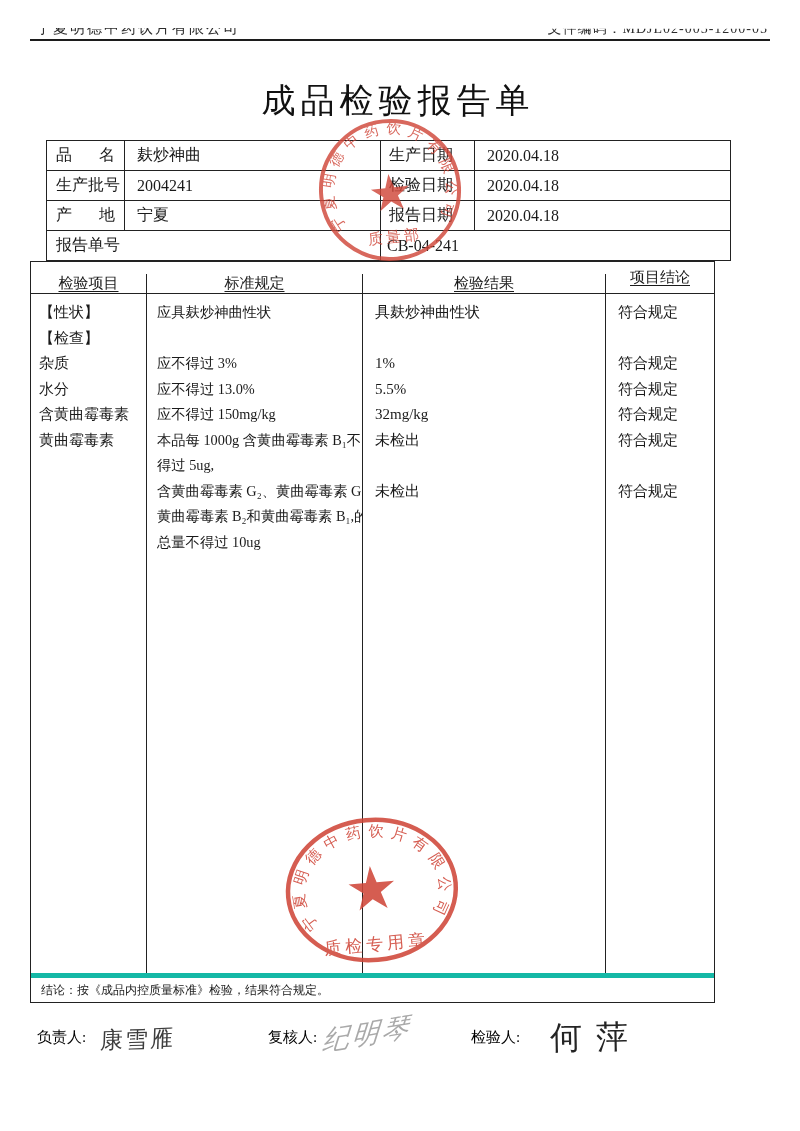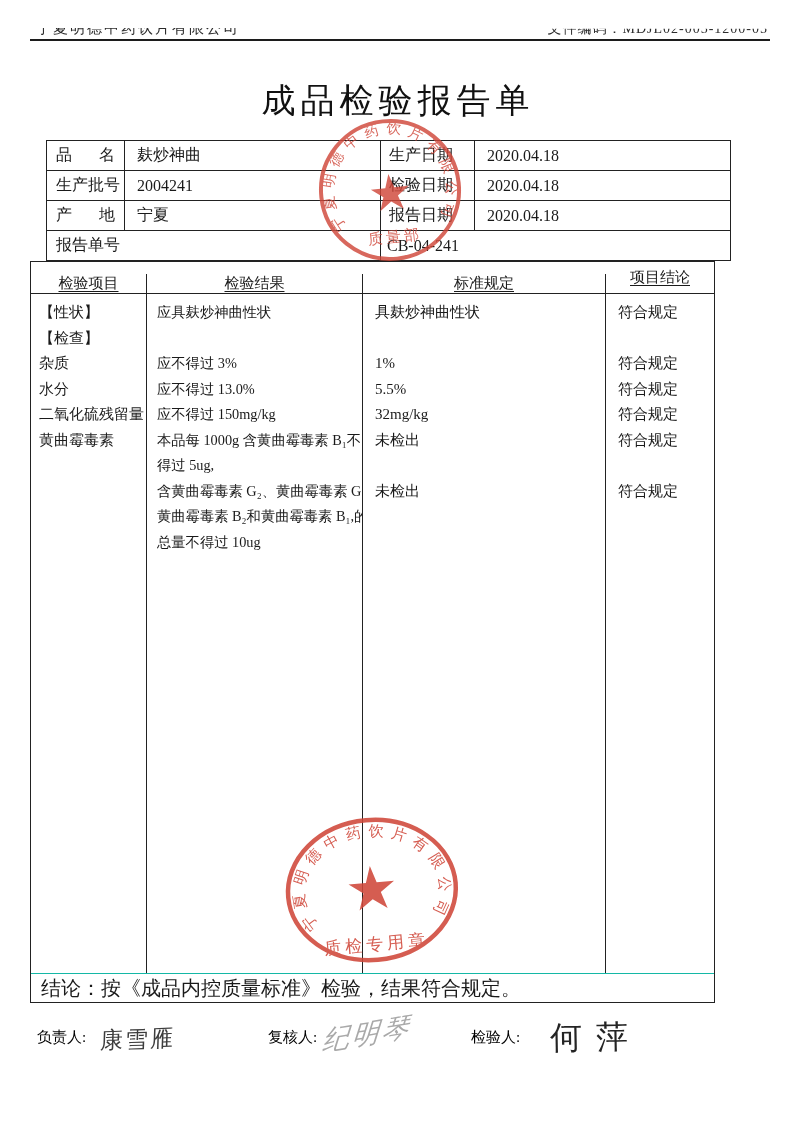--- a/index.html
+++ b/index.html
@@ -42,22 +42,22 @@
   .res-body{flex:1;display:grid;grid-template-columns:116px 216px 243px 108px;}
   .col{box-sizing:border-box;padding-top:6px;overflow:hidden;}
   .col.r{border-right:1px solid #222;}
   .c1{padding-left:8px;}
   .c2{padding-left:10px;}
   .c3{padding-left:12px;}
   .c4{padding-left:12px;}
   .tline{height:25.5px;line-height:25.5px;font-size:15px;white-space:nowrap;overflow:hidden;}
   .c2 .tline{font-size:14.3px;}
 
-  .res-concl{height:29px;border-top:1px solid #14b8a6;box-sizing:border-box;display:flex;
-             align-items:center;padding-left:10px;font-size:20px;}
+  .res-concl{height:29px;border-top:5px solid #14b8a6;box-sizing:border-box;display:flex;
+             align-items:center;padding-left:10px;font-size:12px;}
 
   
   .sigs{position:absolute;left:30px;top:1014px;width:740px;height:60px;font-size:15px;}
   .sig-label{position:absolute;top:14px;color:#000000;}
   .sig-name{position:absolute;white-space:nowrap;}
   .sig-resp-label{left:7px;}
   .sig-resp-name{left:70px;top:10px;font-size:23px;color:#3d3d3d;letter-spacing:2px;
                  transform:rotate(-2deg) skewX(-4deg);}
   .sig-rev-label{left:238px;}
   .sig-rev-name{left:292px;top:2px;font-size:27px;color:#a9a9a9;font-style:italic;letter-spacing:3px;
@@ -108,36 +108,36 @@
     <div class="ic r span2a">报告单号</div>
     <div class="ic span2b">CB-04-241</div>
   </div>
 
   <div class="res-table">
     <div class="res-head">
       <div class="hc r">
           <span>检验项目</span>
         </div>
       <div class="hc r">
+          <span>标准规定</span>
+        </div>
+      <div class="hc r">
           <span>检验结果</span>
-        </div>
-      <div class="hc r">
-          <span>标准规定</span>
         </div>
       <div class="hc">
           <span>项目结论</span>
         </div>
     </div>
     <div class="res-body">
       <div class="col r c1">
           <div class="tline">【性状】</div>
           <div class="tline">【检查】</div>
           <div class="tline">杂质</div>
           <div class="tline">水分</div>
-          <div class="tline">二氧化硫残留量</div>
+          <div class="tline">含黄曲霉毒素</div>
           <div class="tline">黄曲霉毒素</div>
           <div class="tline"></div>
           <div class="tline"></div>
           <div class="tline"></div>
           <div class="tline"></div>
         </div>
       <div class="col r c2">
           <div class="tline">应具麸炒神曲性状</div>
           <div class="tline"></div>
           <div class="tline">应不得过 3%</div>

